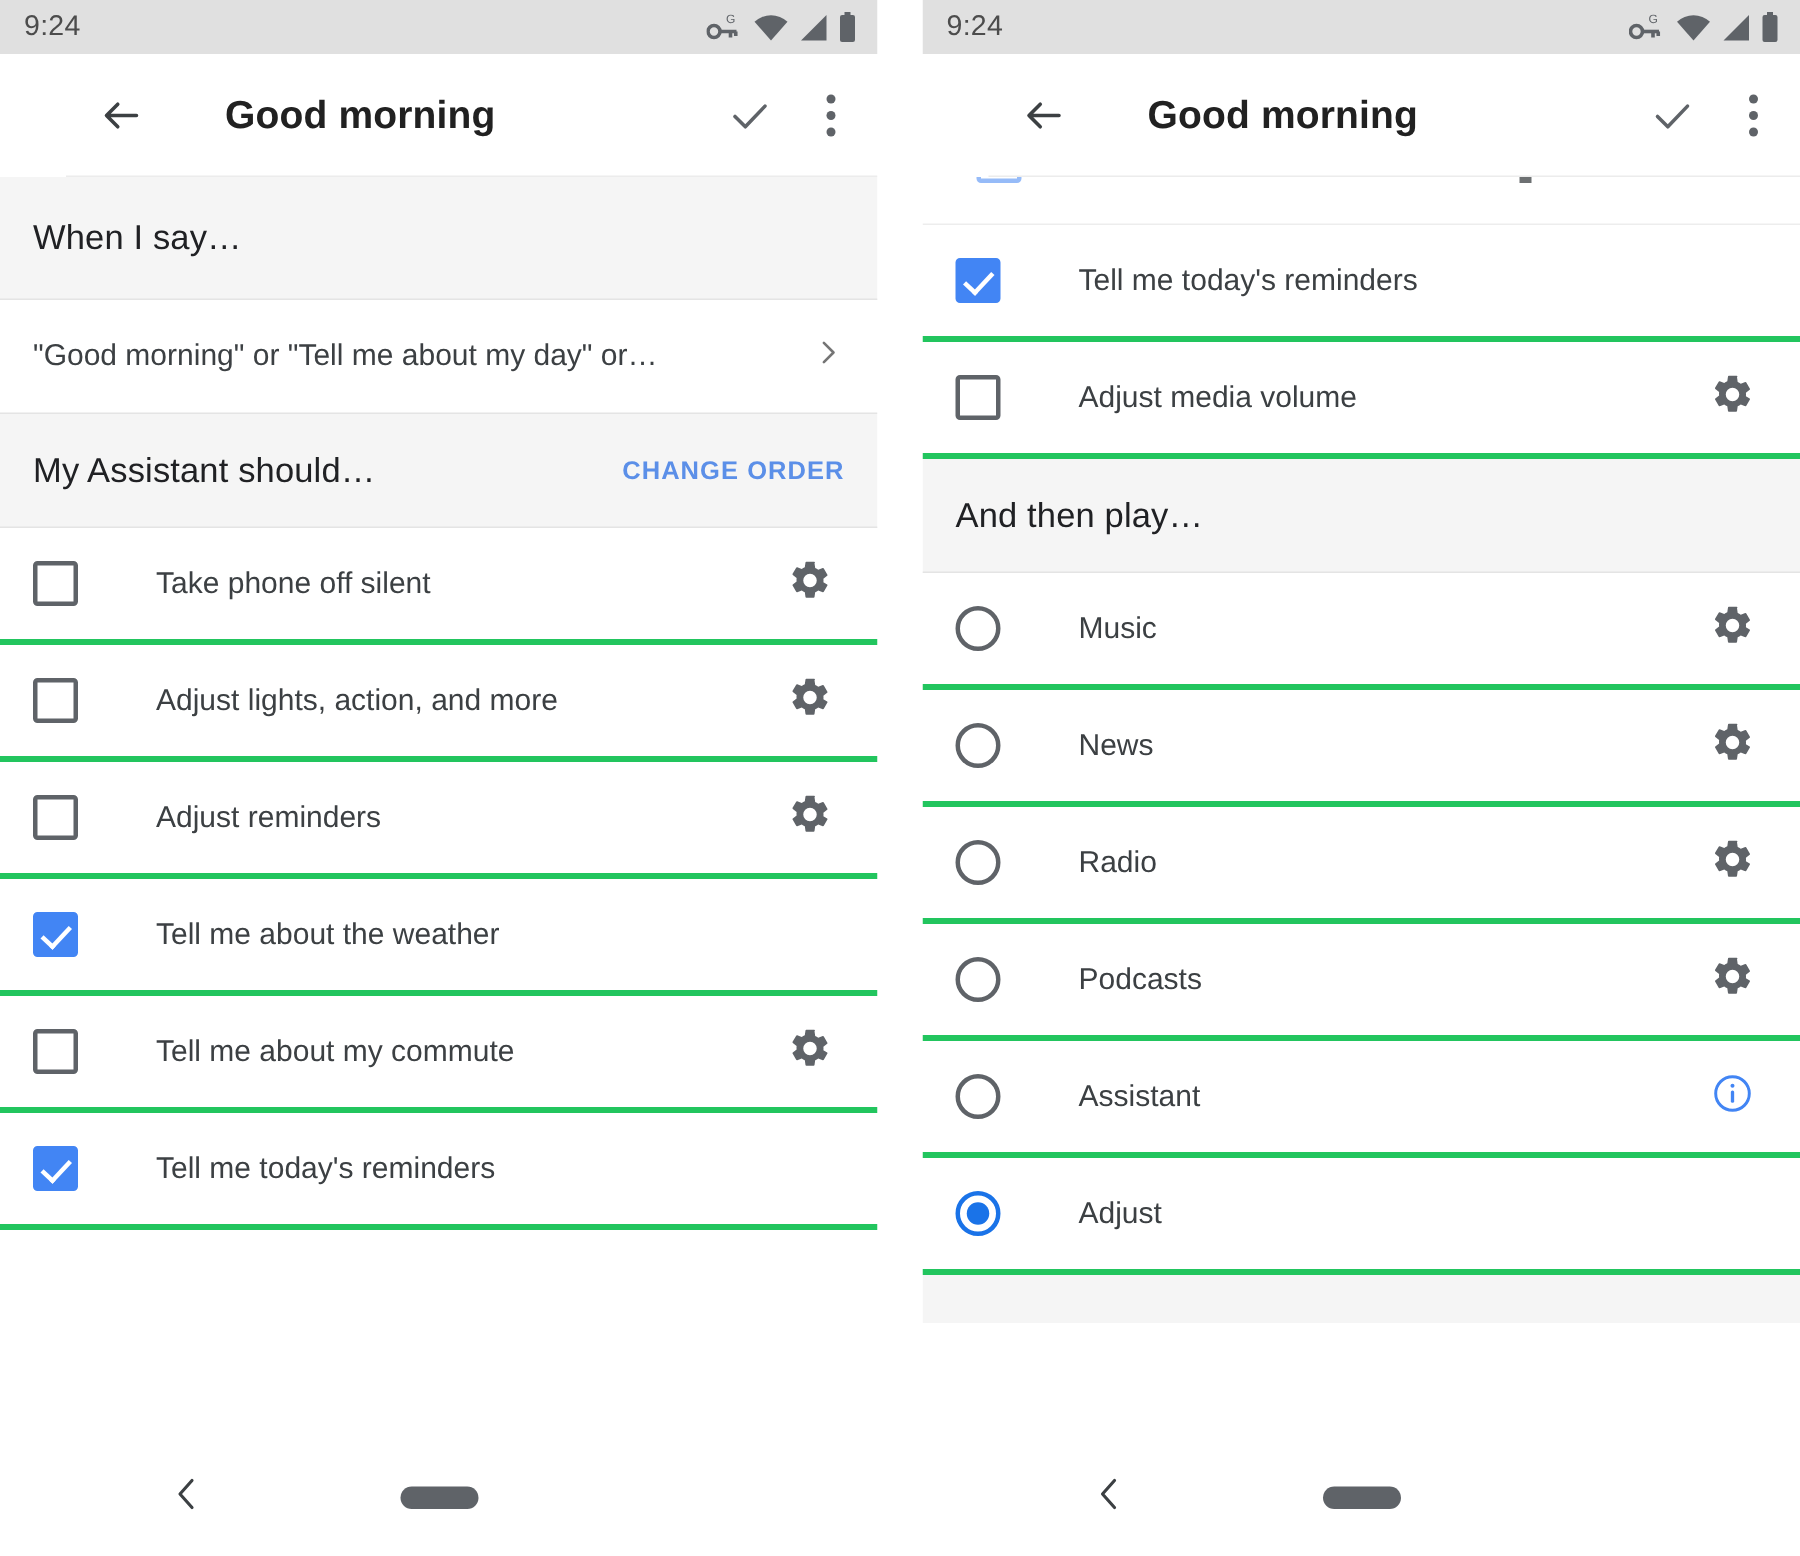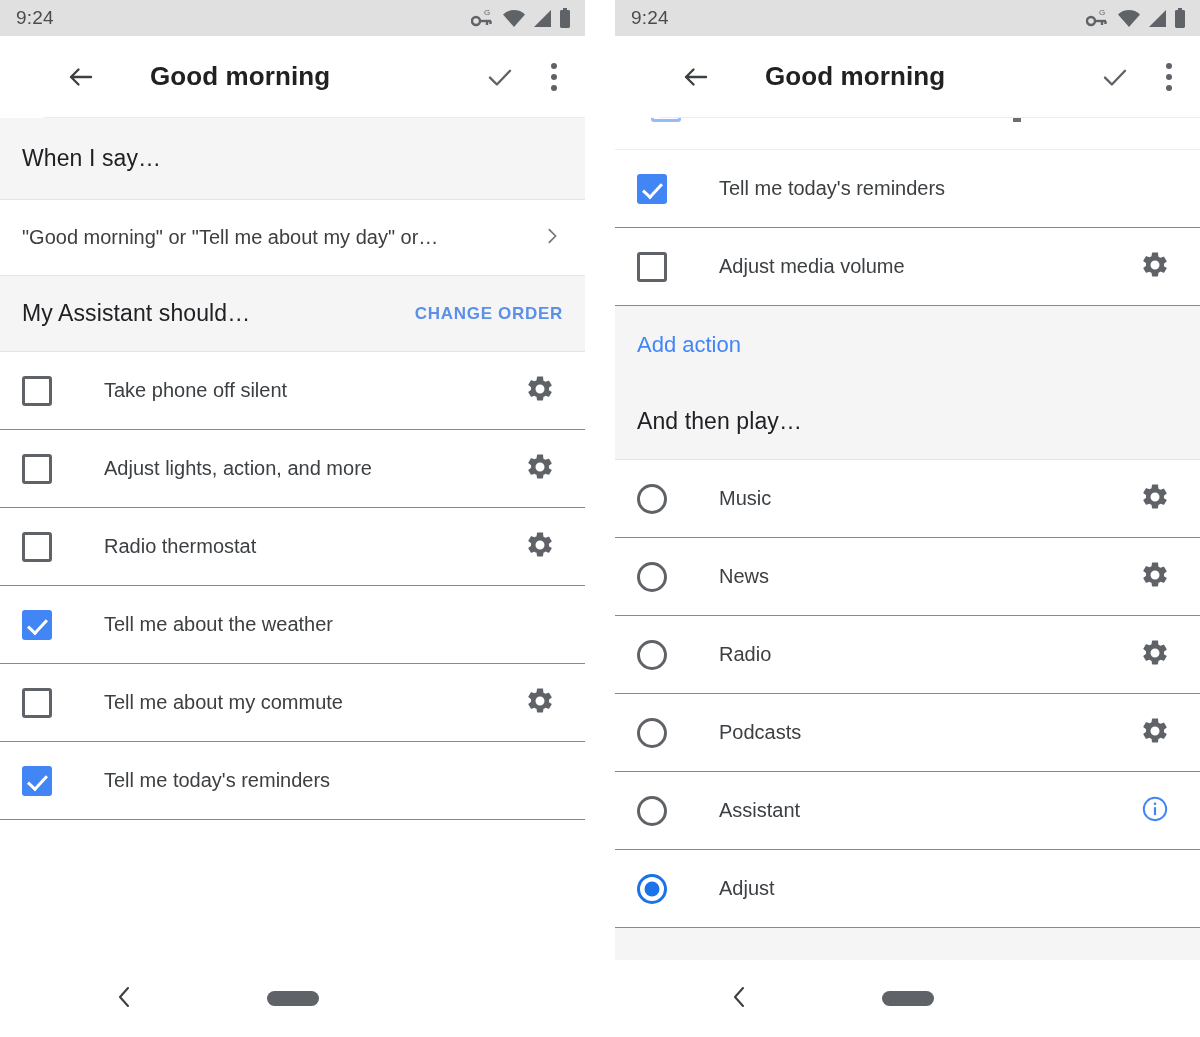--- a/index.html
+++ b/index.html
@@ -55,21 +55,21 @@
   .phrase-row {
     height: 76px; background: #ffffff; padding: 0 22px;
     display: flex; align-items: center; justify-content: space-between;
     border-bottom: 1px solid #e4e4e4; cursor: pointer;
   }
   .phrase-text { font-size: 20px; color: #3c4043; }
 
   
   .row {
     height: 78px; background: #fff; display: flex; align-items: center;
-    border-bottom: 1px solid #22c55e; padding: 0 22px 0 22px; cursor: pointer;
+    border-bottom: 4px solid #22c55e; padding: 0 22px 0 22px; cursor: pointer;
   }
   .row .ctrl { width: 58px; flex: none; display: flex; align-items: center; }
   .row .label { flex: 1; font-size: 20px; color: #3c4043; margin-left: 24px; }
   .row.disabled .label { color: #bdbdbd; }
   .row .trail { width: 46px; flex: none; display: flex; align-items: center; justify-content: center; cursor: pointer; }
 
   
   .cb { width: 30px; height: 30px; border: 3px solid #5f6368; border-radius: 3px; background: #fff; position: relative; }
   .cb.checked { border-color: #4285f4; background: #4285f4; }
   .cb.checked::after {
@@ -215,21 +215,21 @@
           <div class="trail">
             <span><svg width="30" height="30" viewBox="0 0 24 24" fill="#5f6368">
                 <path d="M19.14 12.94a7.4 7.4 0 0 0 .06-.94 7.4 7.4 0 0 0-.06-.94l2.03-1.58a.48.48 0 0 0 .12-.61l-1.92-3.32a.48.48 0 0 0-.58-.22l-2.39.96a7.03 7.03 0 0 0-1.63-.94l-.36-2.54A.47.47 0 0 0 13.94 2h-3.88a.47.47 0 0 0-.47.4l-.36 2.54c-.59.24-1.13.56-1.63.94l-2.39-.96a.48.48 0 0 0-.58.22L2.71 8.46a.48.48 0 0 0 .12.61l2.03 1.58a7.5 7.5 0 0 0 0 1.88l-2.03 1.58a.48.48 0 0 0-.12.61l1.92 3.32c.12.22.38.3.58.22l2.39-.96c.5.38 1.04.7 1.63.94l.36 2.54c.04.23.24.4.47.4h3.88c.23 0 .43-.17.47-.4l.36-2.54c.59-.24 1.13-.56 1.63-.94l2.39.96c.2.08.46 0 .58-.22l1.92-3.32a.48.48 0 0 0-.12-.61zM12 15.6A3.6 3.6 0 1 1 15.6 12 3.6 3.6 0 0 1 12 15.6z"></path>
               </svg></span>
           </div>
         </div>
         <div class="row">
           <div class="ctrl">
             <span class="cb"></span>
           </div>
-          <div class="label">Radio thermostat</div>
+          <div class="label">Adjust reminders</div>
           <div class="trail">
             <span><svg width="30" height="30" viewBox="0 0 24 24" fill="#5f6368">
                 <path d="M19.14 12.94a7.4 7.4 0 0 0 .06-.94 7.4 7.4 0 0 0-.06-.94l2.03-1.58a.48.48 0 0 0 .12-.61l-1.92-3.32a.48.48 0 0 0-.58-.22l-2.39.96a7.03 7.03 0 0 0-1.63-.94l-.36-2.54A.47.47 0 0 0 13.94 2h-3.88a.47.47 0 0 0-.47.4l-.36 2.54c-.59.24-1.13.56-1.63.94l-2.39-.96a.48.48 0 0 0-.58.22L2.71 8.46a.48.48 0 0 0 .12.61l2.03 1.58a7.5 7.5 0 0 0 0 1.88l-2.03 1.58a.48.48 0 0 0-.12.61l1.92 3.32c.12.22.38.3.58.22l2.39-.96c.5.38 1.04.7 1.63.94l.36 2.54c.04.23.24.4.47.4h3.88c.23 0 .43-.17.47-.4l.36-2.54c.59-.24 1.13-.56 1.63-.94l2.39.96c.2.08.46 0 .58-.22l1.92-3.32a.48.48 0 0 0-.12-.61zM12 15.6A3.6 3.6 0 1 1 15.6 12 3.6 3.6 0 0 1 12 15.6z"></path>
               </svg></span>
           </div>
         </div>
         <div class="row">
           <div class="ctrl">
             <span class="cb checked"></span>
           </div>
@@ -340,21 +340,20 @@
           </div>
           <div class="label">Adjust media volume</div>
           <div class="trail">
             <span><svg width="30" height="30" viewBox="0 0 24 24" fill="#5f6368">
                 <path d="M19.14 12.94a7.4 7.4 0 0 0 .06-.94 7.4 7.4 0 0 0-.06-.94l2.03-1.58a.48.48 0 0 0 .12-.61l-1.92-3.32a.48.48 0 0 0-.58-.22l-2.39.96a7.03 7.03 0 0 0-1.63-.94l-.36-2.54A.47.47 0 0 0 13.94 2h-3.88a.47.47 0 0 0-.47.4l-.36 2.54c-.59.24-1.13.56-1.63.94l-2.39-.96a.48.48 0 0 0-.58.22L2.71 8.46a.48.48 0 0 0 .12.61l2.03 1.58a7.5 7.5 0 0 0 0 1.88l-2.03 1.58a.48.48 0 0 0-.12.61l1.92 3.32c.12.22.38.3.58.22l2.39-.96c.5.38 1.04.7 1.63.94l.36 2.54c.04.23.24.4.47.4h3.88c.23 0 .43-.17.47-.4l.36-2.54c.59-.24 1.13-.56 1.63-.94l2.39.96c.2.08.46 0 .58-.22l1.92-3.32a.48.48 0 0 0-.12-.61zM12 15.6A3.6 3.6 0 1 1 15.6 12 3.6 3.6 0 0 1 12 15.6z"></path>
               </svg></span>
           </div>
         </div>
       </div>
 
-    <div class="addaction">Add action</div>
 
     <div class="section sec-h76">
       <div class="section-title">And then play…</div>
     </div>
 
     <div class="list-area" id="media-list">
         <div class="row">
           <div class="ctrl">
             <span class="rb"></span>
           </div>

